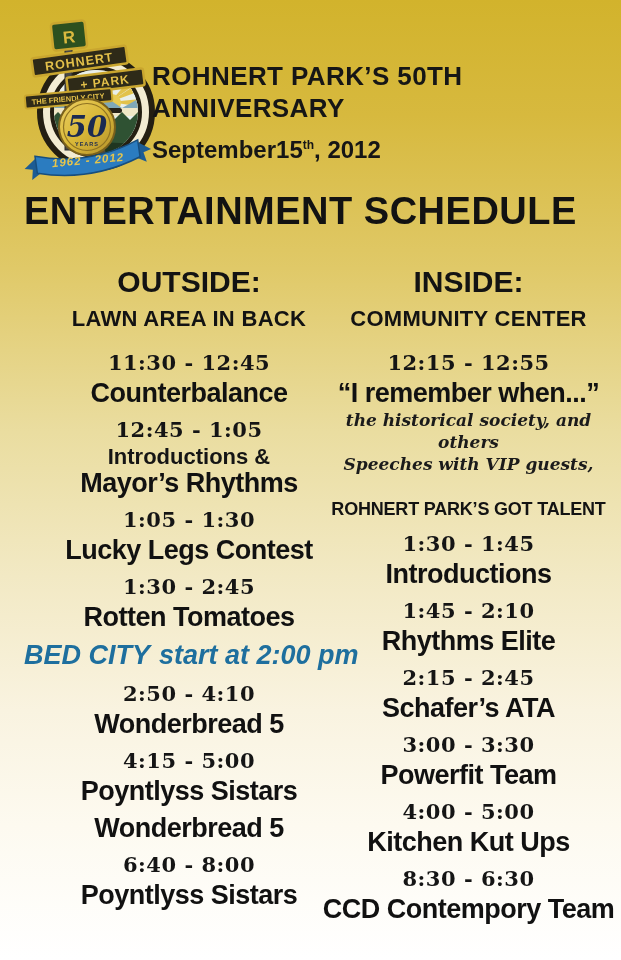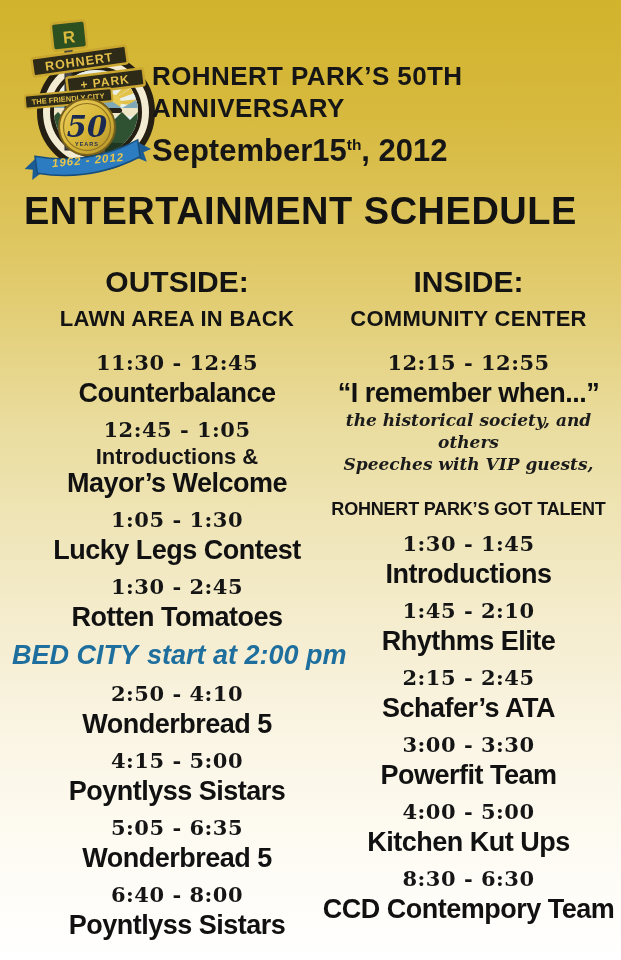--- a/index.html
+++ b/index.html
@@ -17,34 +17,34 @@
   }
 
   
   .logo-wrap { position: absolute; left: 6px; top: 8px; width: 156px; height: 172px; }
   .title-block { position: absolute; left: 152px; top: 60px; width: 462px; text-align: left; }
   .header-title {
     font-size: 26px; font-weight: bold; letter-spacing: 0.4px;
     color: #161616; line-height: 32px;
   }
   .header-date {
-    font-size: 31px; font-weight: bold; color: #161616; line-height: 36px; margin-top: 3px;
+    font-size: 24px; font-weight: bold; color: #161616; line-height: 36px; margin-top: 3px;
   }
   .header-date .sup { font-size: 0.5em; vertical-align: super; }
 
   
   .schedule-title {
     position: absolute; top: 190px; left: 0; width: 100%;
     text-align: left; font-size: 38px; font-weight: bold;
     letter-spacing: 0.5px; color: #121212; margin-left: 24px;
   }
 
   
   .col { position: absolute; top: 252px; padding-top: 12px; text-align: center; }
-  .col-outside { left: 12px;  width: 330px; }
+  .col-outside { left: 24px;  width: 330px; }
   .col-inside  { left: 316px; width: 305px; }
 
   .col-heading { font-size: 30px; font-weight: bold; line-height: 36px; margin-bottom: 6px; color: #131313; }
   .col-subheading { font-size: 22px; font-weight: bold; line-height: 26px; letter-spacing: 0.3px; margin-bottom: 16px; color: #131313; }
 
   .event { margin-bottom: 6px; }
   .event .time {
     font-family: "DejaVu Serif", serif;
     font-size: 21px; font-weight: bold; line-height: 30px; letter-spacing: 0.5px;
     color: #151515;
@@ -162,21 +162,21 @@
     <div class="col-subheading">LAWN AREA IN BACK</div>
 
     <div class="event">
       <div class="time">11:30 - 12:45</div>
       <div class="name">Counterbalance</div>
     </div>
 
     <div class="event">
       <div class="time">12:45 - 1:05</div>
       <div class="pre">Introductions &amp;</div>
-      <div class="name">Mayor’s Welcome</div>
+      <div class="name">Mayor’s Rhythms</div>
     </div>
 
     <div class="event">
       <div class="time">1:05 - 1:30</div>
       <div class="name">Lucky Legs Contest</div>
     </div>
 
     <div class="event">
       <div class="time">1:30 - 2:45</div>
       <div class="name">Rotten Tomatoes</div>
@@ -188,21 +188,20 @@
       <div class="time">2:50 - 4:10</div>
       <div class="name">Wonderbread 5</div>
     </div>
 
     <div class="event">
       <div class="time">4:15 - 5:00</div>
       <div class="name">Poyntlyss Sistars</div>
     </div>
 
     <div class="event">
-      <div class="time">5:05 - 6:35</div>
       <div class="name">Wonderbread 5</div>
     </div>
 
     <div class="event">
       <div class="time">6:40 - 8:00</div>
       <div class="name">Poyntlyss Sistars</div>
     </div>
   </div>
 
   <div class="col col-inside">

